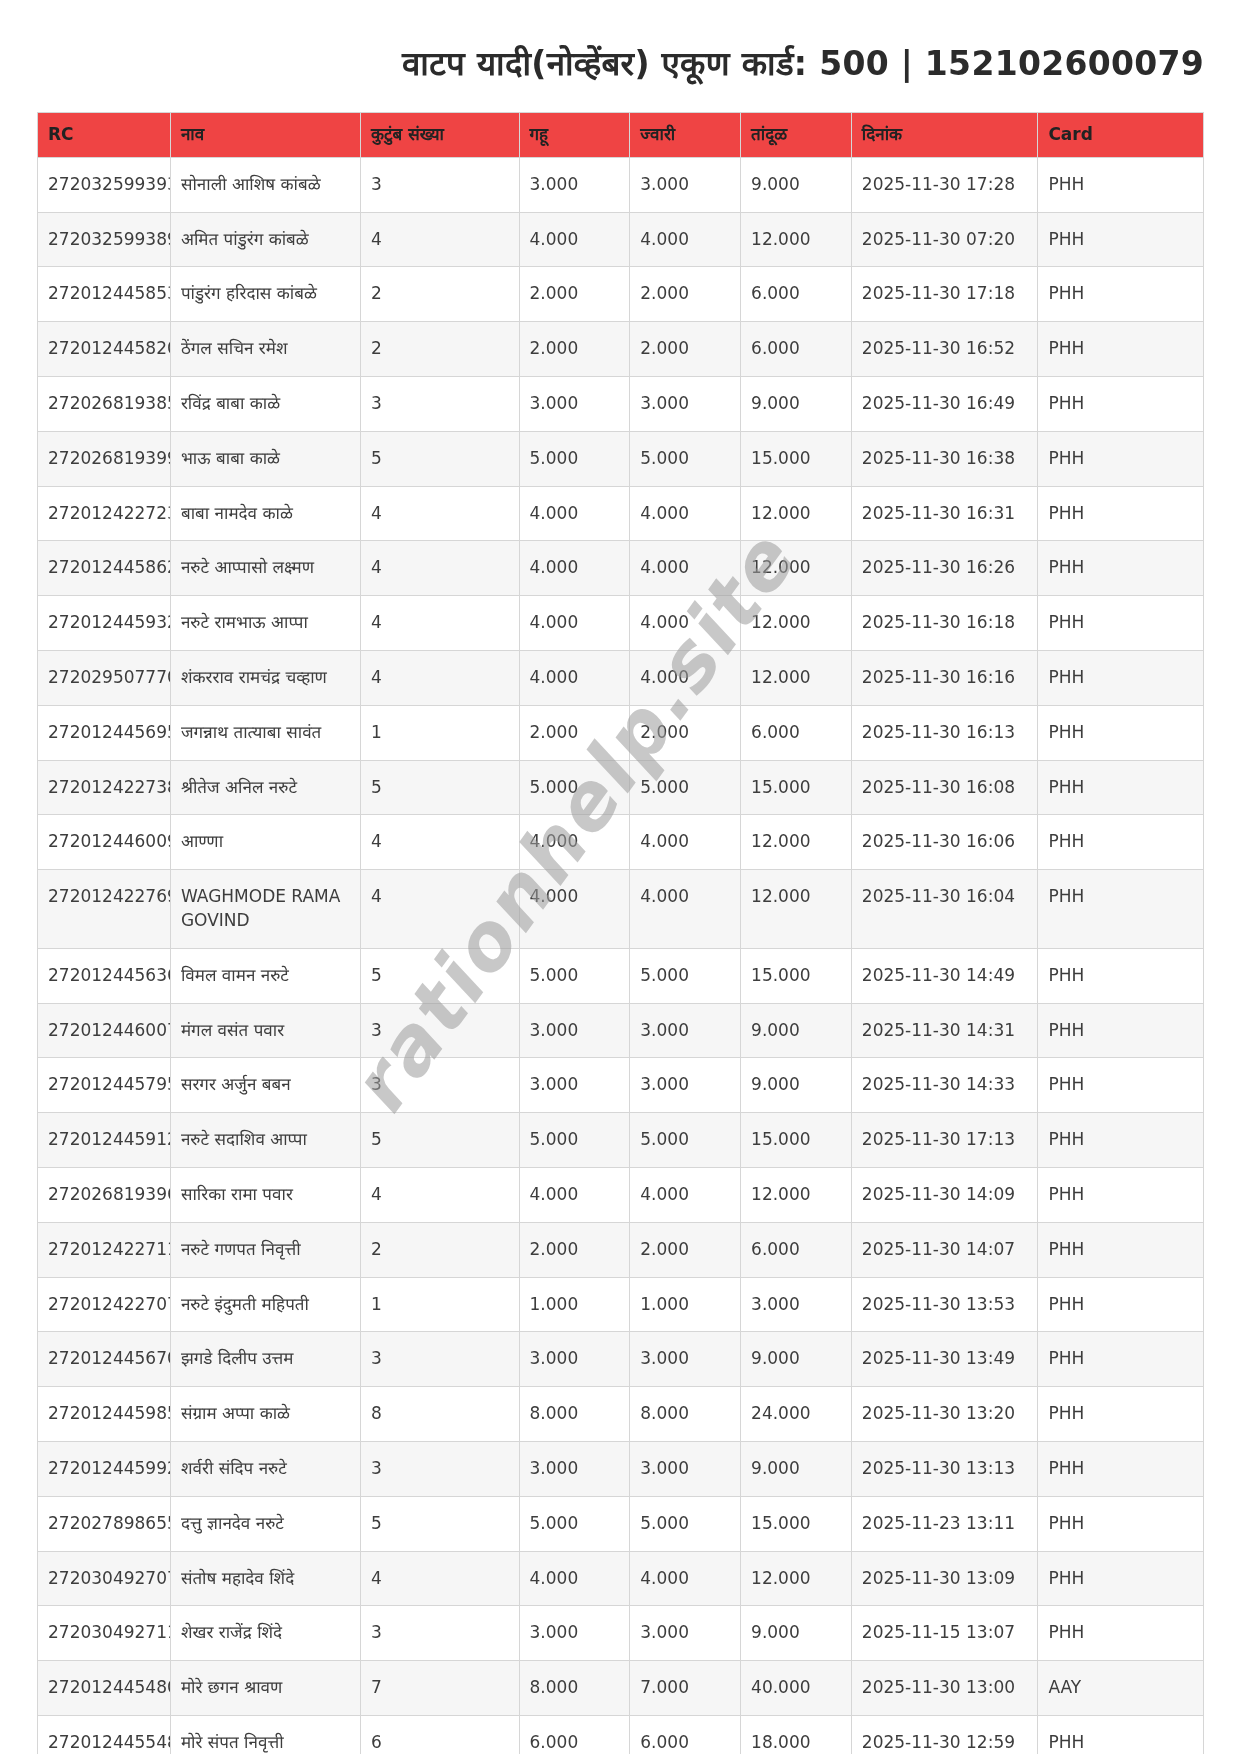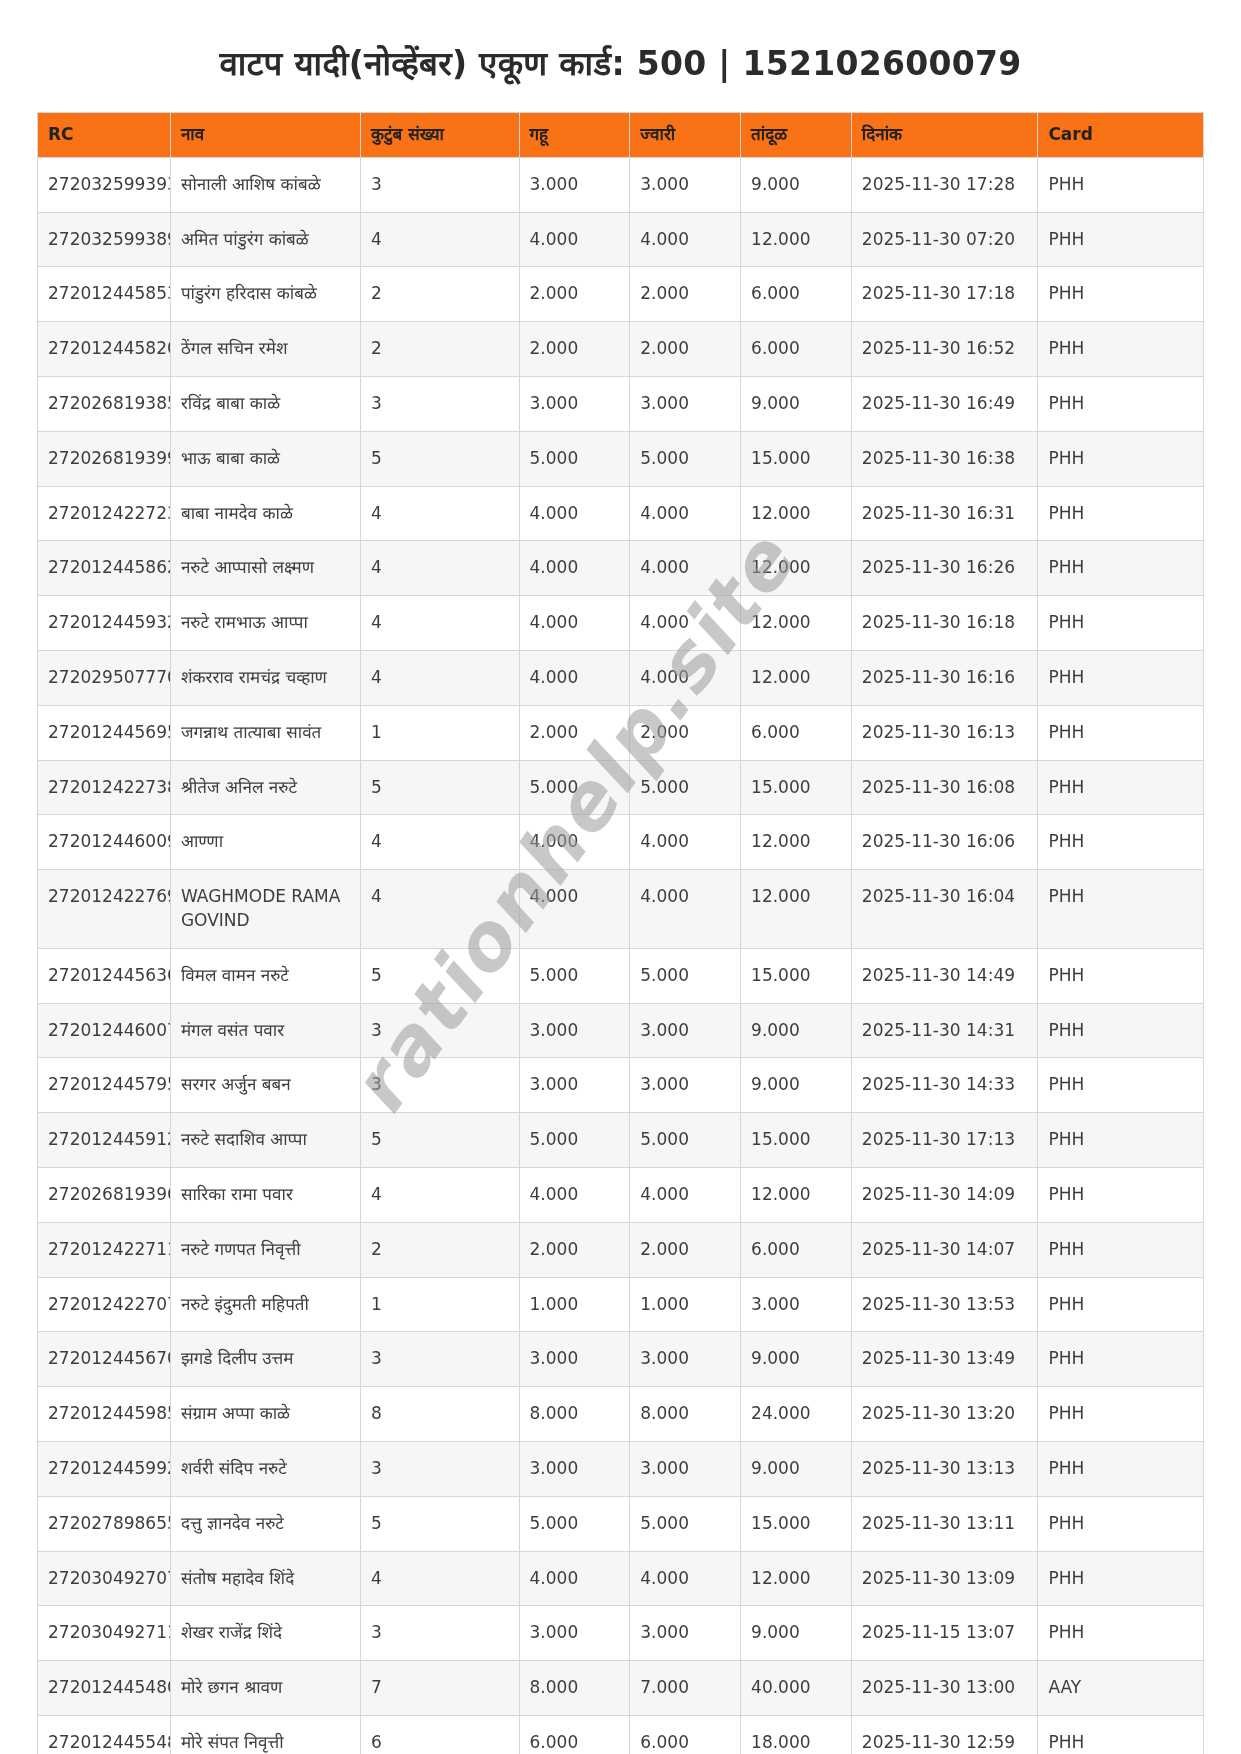--- a/index.html
+++ b/index.html
@@ -7,42 +7,42 @@
   body {
     width:1241px; height:1754px;
     background:#ffffff;
     font-family:"DejaVu Sans","Liberation Sans",sans-serif;
     color:#3d3d3d;
     position:relative;
     overflow:hidden;
   }
   .page { padding:26px 37px 0 37px; }
   .title {
-    text-align:center;
+    text-align:right;
     font-size:33px;
     font-weight:700;
     color:#2b2b2b;
     margin:14px 0 27px 0;
     letter-spacing:0.3px;
   }
   table.ration-table {
     width:100%;
     border-collapse:collapse;
     table-layout:fixed;
     font-size:17px;
     line-height:1.4;
   }
   .ration-table th, .ration-table td {
     border:1px solid #d6d6d6;
     text-align:left;
     vertical-align:top;
     overflow:hidden;
   }
   .ration-table th {
-    background:#f97316;
+    background:#ef4444;
     font-weight:700;
     color:#222222;
     padding:10px 10px;
     white-space:nowrap;
   }
   .ration-table td { padding:15px 10px; background:#ffffff; }
   .ration-table tbody tr:nth-child(even) td { background:#f6f6f6; }
   td.col-rc, td.col-date { white-space:nowrap; }
   .col-w-rc     { width:11.4%; }
   .col-w-name   { width:16.3%; }
@@ -368,21 +368,21 @@
     <td class="col-card">PHH</td>
   </tr>
 
   <tr>
     <td class="col-rc">272027898655</td>
     <td class="col-name">दत्तु ज्ञानदेव नरुटे</td>
     <td class="col-family">5</td>
     <td class="col-wheat">5.000</td>
     <td class="col-jowar">5.000</td>
     <td class="col-rice">15.000</td>
-    <td class="col-date">2025-11-30 13:11</td>
+    <td class="col-date">2025-11-23 13:11</td>
     <td class="col-card">PHH</td>
   </tr>
 
   <tr>
     <td class="col-rc">272030492707</td>
     <td class="col-name">संतोष महादेव शिंदे</td>
     <td class="col-family">4</td>
     <td class="col-wheat">4.000</td>
     <td class="col-jowar">4.000</td>
     <td class="col-rice">12.000</td>

